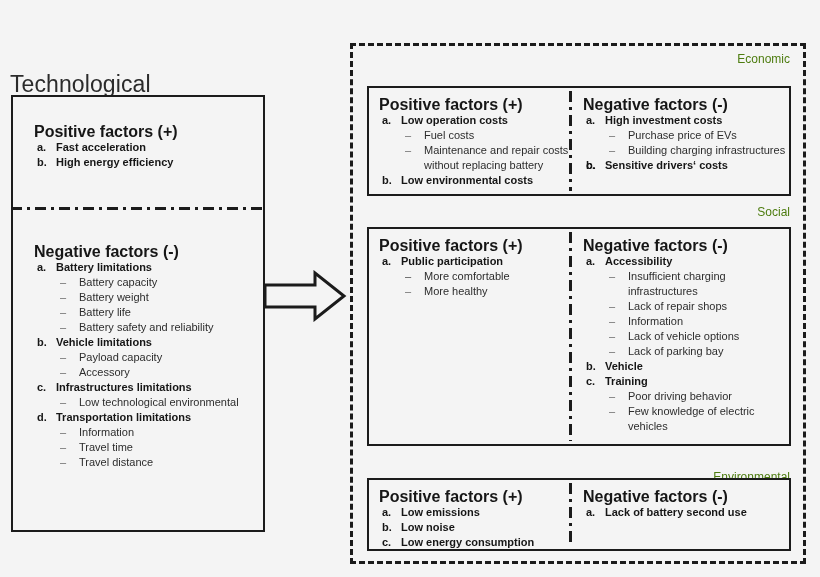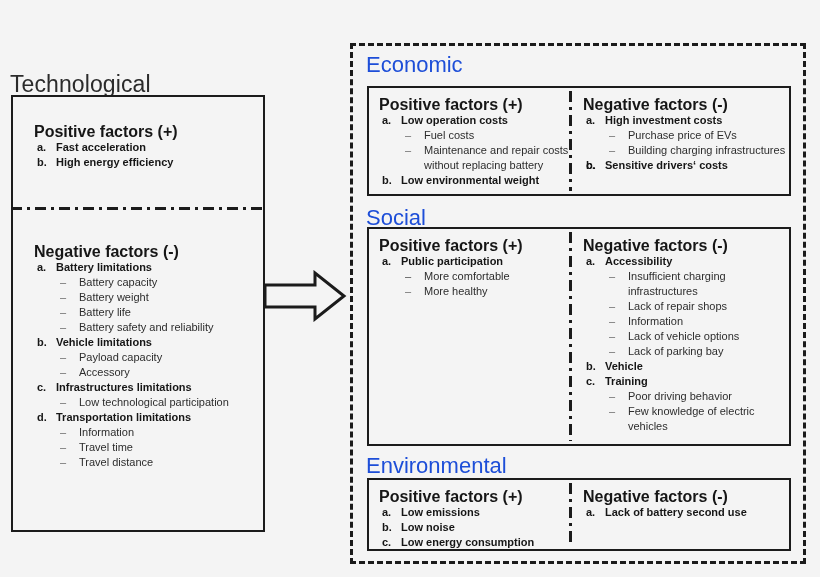--- a/index.html
+++ b/index.html
@@ -86,24 +86,24 @@
     width: 456px;
     height: 521px;
     box-sizing: border-box;
     border: 3px dashed #1b1b1b;
   }
 
   .sec-title {
     position: absolute;
     left: 366px;
     width: 424px;
-    text-align: left;
-    font-size: 22px;
+    text-align: right;
+    font-size: 12px;
     font-weight: 400;
-    color: #1d4ed8;
+    color: #4d7c0f;
   }
   .sec-box {
     position: absolute;
     left: 367px;
     width: 424px;
     border: 2.5px solid #1b1b1b;
     background: #f4f4f4;
     box-sizing: border-box;
   }
   .sec-box .vdiv {
@@ -130,21 +130,21 @@
     left: 214px;
     top: 9px;
     width: 204px;
   }
 
   
   #economic-title { top: 52px; }
   #economic-box   { top: 86px; height: 110px; }
   #social-title   { top: 205px; }
   #social-box     { top: 227px; height: 219px; }
-  #environmental-title { top: 453px; }
+  #environmental-title { top: 470px; }
   #environmental-box   { top: 478px; height: 73px; }
 
   
   .hdr {
     font-size: 16px;
     font-weight: bold;
     color: #161616;
     line-height: 15px;
     margin-bottom: 1px;
     white-space: nowrap;
@@ -214,21 +214,21 @@
           <li><span class="dash">–</span><span>Battery capacity</span></li>
           <li><span class="dash">–</span><span>Battery weight</span></li>
           <li><span class="dash">–</span><span>Battery life</span></li>
           <li><span class="dash">–</span><span>Battery safety and reliability</span></li>
         </ul></li>
       <li><span class="marker">b.</span><span>Vehicle limitations</span><ul class="lvl2">
           <li><span class="dash">–</span><span>Payload capacity</span></li>
           <li><span class="dash">–</span><span>Accessory</span></li>
         </ul></li>
       <li><span class="marker">c.</span><span>Infrastructures limitations</span><ul class="lvl2">
-          <li><span class="dash">–</span><span>Low technological participation</span></li>
+          <li><span class="dash">–</span><span>Low technological environmental</span></li>
         </ul></li>
       <li><span class="marker">d.</span><span>Transportation limitations</span><ul class="lvl2">
           <li><span class="dash">–</span><span>Information</span></li>
           <li><span class="dash">–</span><span>Travel time</span></li>
           <li><span class="dash">–</span><span>Travel distance</span></li>
         </ul></li>
     </ol>
 </div>
 
 <div id="arrow">
@@ -242,21 +242,21 @@
 <div class="sec-title" id="economic-title">Economic</div>
 <div class="sec-box" id="economic-box">
   <div class="vdiv"></div>
   <div class="col-left">
     <div class="hdr">Positive factors (+)</div>
     <ol class="lvl1">
         <li><span class="marker">a.</span><span>Low operation costs</span><ul class="lvl2">
             <li><span class="dash">–</span><span>Fuel costs</span></li>
             <li><span class="dash">–</span><span>Maintenance and repair costs without replacing battery</span></li>
           </ul></li>
-        <li><span class="marker">b.</span><span>Low environmental weight</span></li>
+        <li><span class="marker">b.</span><span>Low environmental costs</span></li>
       </ol>
   </div>
   <div class="col-right">
     <div class="hdr">Negative factors (-)</div>
     <ol class="lvl1">
         <li><span class="marker">a.</span><span>High investment costs</span><ul class="lvl2">
             <li><span class="dash">–</span><span>Purchase price of EVs</span></li>
             <li><span class="dash">–</span><span>Building charging infrastructures</span></li>
           </ul></li>
         <li><span class="marker">b.</span></li>

